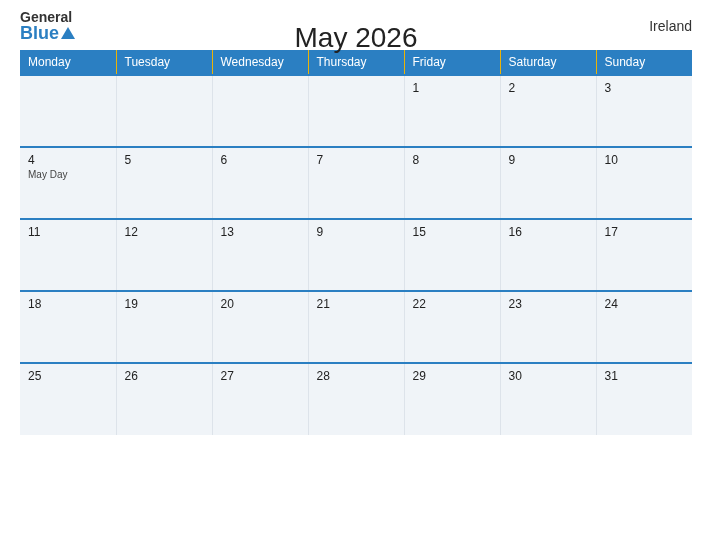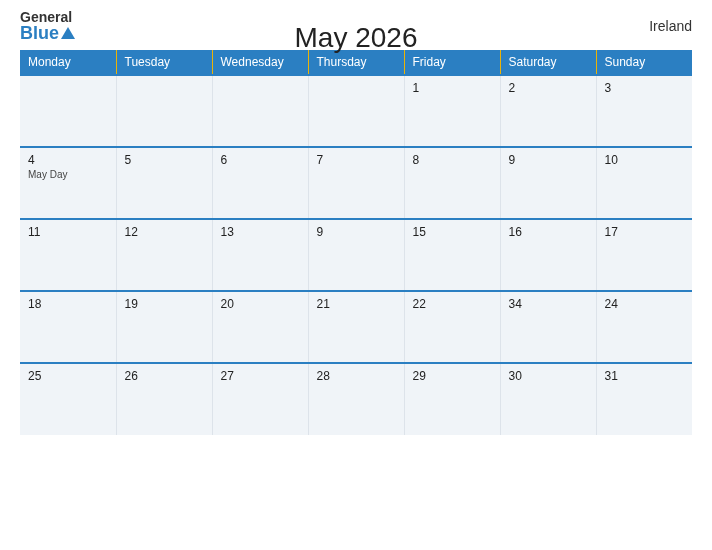--- a/index.html
+++ b/index.html
@@ -221,21 +221,21 @@
         <td>
           <span class="day-num">20</span>
         </td>
         <td>
           <span class="day-num">21</span>
         </td>
         <td>
           <span class="day-num">22</span>
         </td>
         <td>
-          <span class="day-num">34</span>
+          <span class="day-num">23</span>
         </td>
         <td>
           <span class="day-num">24</span>
         </td>
       </tr>
       <tr>
         <td>
           <span class="day-num">25</span>
         </td>
         <td>

